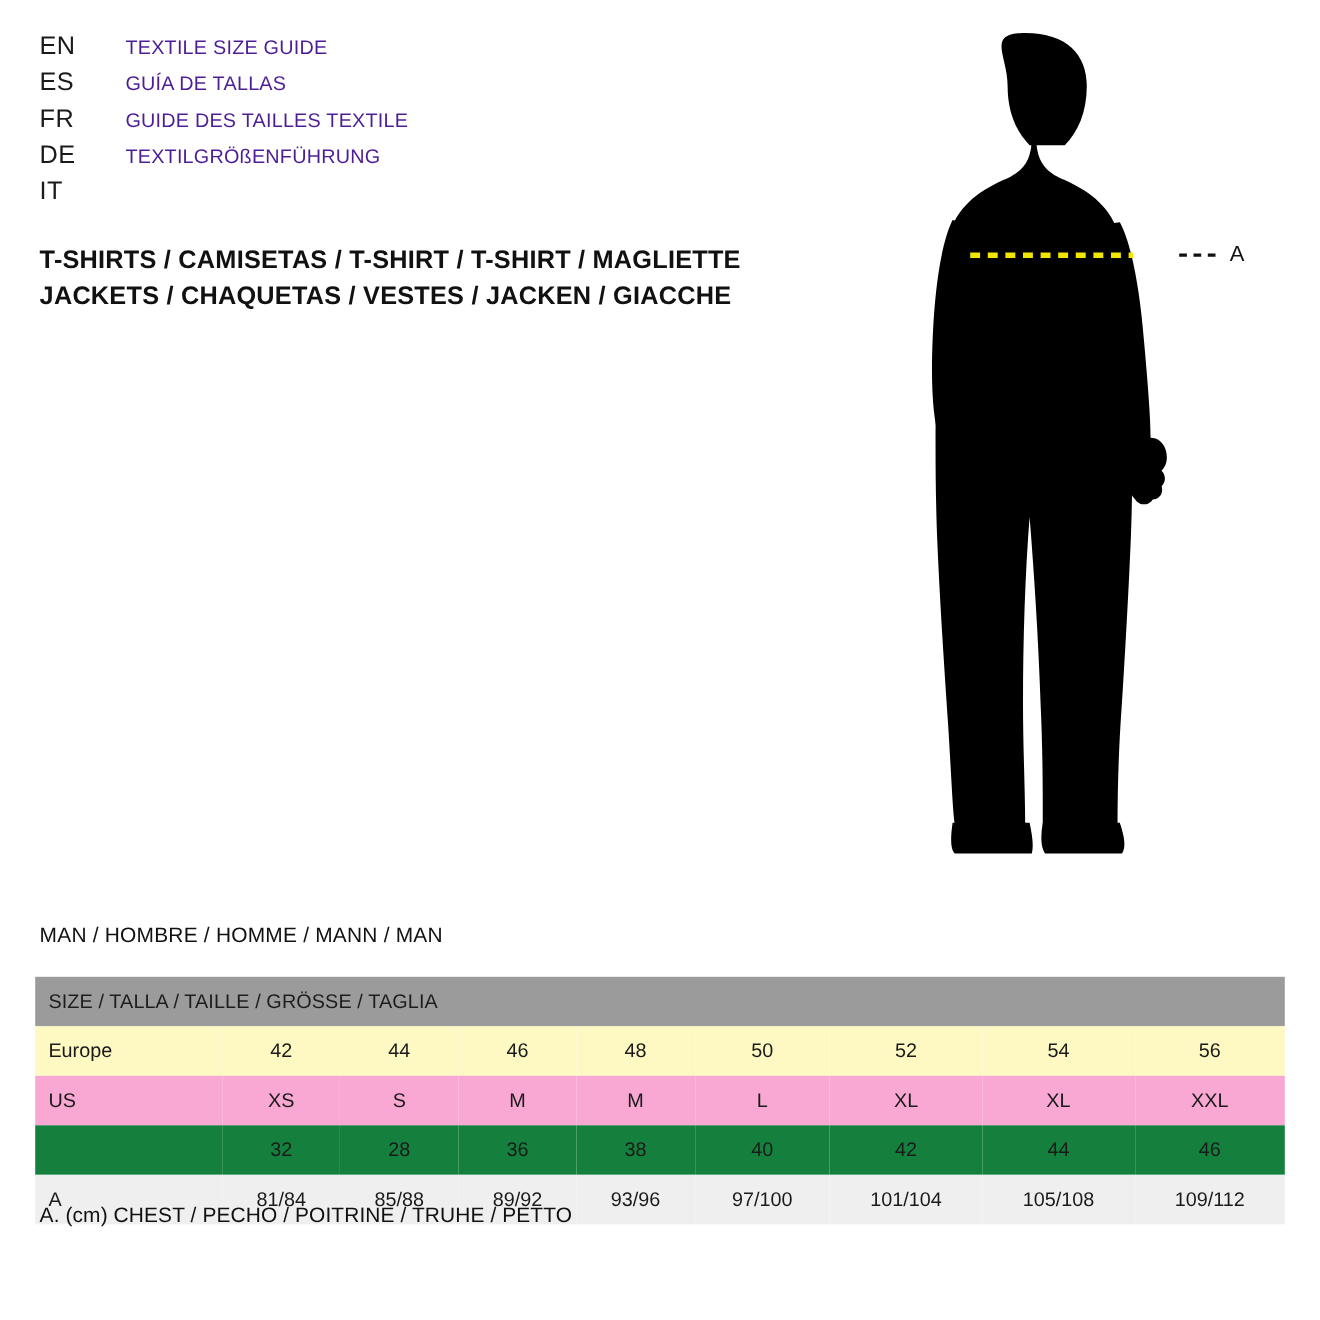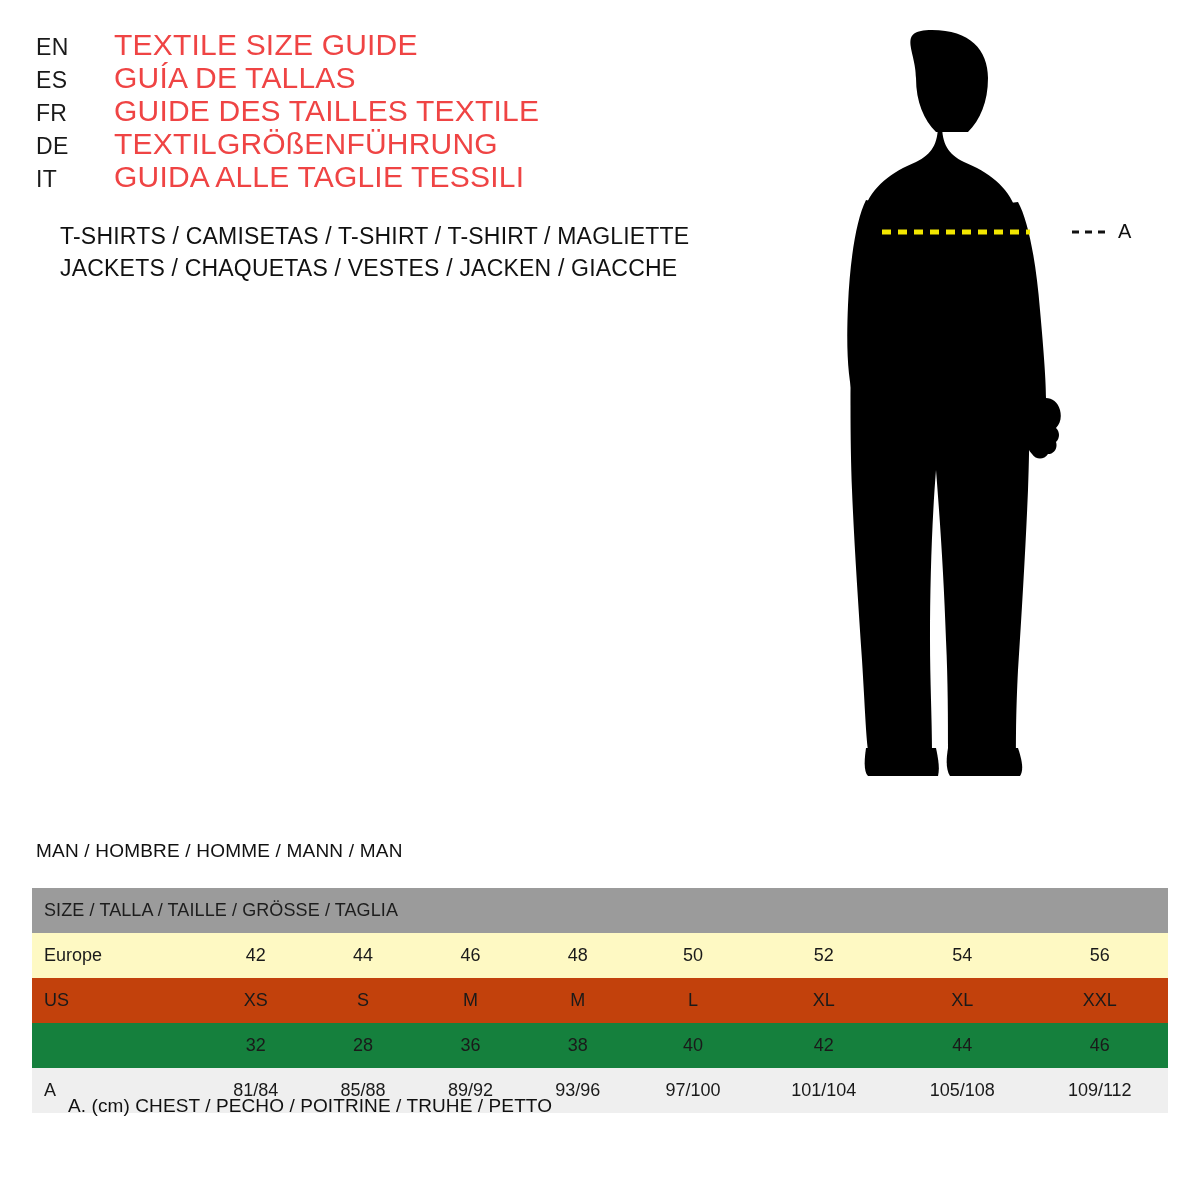--- a/index.html
+++ b/index.html
@@ -28,40 +28,39 @@
     align-items: baseline;
     height: 33px;
   }
   .lang-code {
     width: 78px;
     font-size: 23px;
     letter-spacing: .3px;
     color: #1a1a1a;
   }
   .lang-text {
-    font-size: 30px;
+    font-size: 18px;
     letter-spacing: .2px;
-    color: #ef4444;
+    color: #4c1d95;
     white-space: nowrap;
   }
 
   .garment-block {
     position: absolute;
     left: 36px;
     top: 220px;
     width: 760px;
   }
   .garment-line {
     font-size: 23px;
-    font-weight: normal;
+    font-weight: bold;
     letter-spacing: .2px;
     line-height: 32px;
     white-space: nowrap;
     color: #111;
-    margin-left: 24px;
   }
 
   
   .figure-wrap {
     position: absolute;
     left: 820px;
     top: 20px;
     width: 360px;
     height: 770px;
   }
@@ -93,41 +92,40 @@
     color: #1a1a1a;
   }
   tr.band-head td {
     background: #9b9b9b;
     color: #1d1d1d;
     font-size: 18px;
     letter-spacing: .1px;
   }
   tr.band-light td { background: #fef9c3; }
   tr.band-lighter td { background: #efefef; }
-  tr.band-white td { background: #c2410c; }
+  tr.band-white td { background: #f9a8d4; }
   tr.band-grey td { background: #15803d; }
 
   td.label-cell {
     padding-left: 10px;
     text-align: left;
     white-space: nowrap;
   }
   td.val-cell {
     text-align: center;
     white-space: nowrap;
   }
 
   .footnote {
     position: absolute;
     left: 36px;
     top: 1095px;
     font-size: 19px;
     letter-spacing: .1px;
     color: #111;
-    margin-left: 32px;
   }
 
   
   .ann-a {
     position: absolute;
     font-size: 20px;
     color: #111;
   }
 </style>
 </head>
@@ -147,21 +145,20 @@
     <div class="lang-row">
       <span class="lang-code">FR</span>
       <span class="lang-text">GUIDE DES TAILLES TEXTILE</span>
     </div>
     <div class="lang-row">
       <span class="lang-code">DE</span>
       <span class="lang-text">TEXTILGRÖßENFÜHRUNG</span>
     </div>
     <div class="lang-row">
       <span class="lang-code">IT</span>
-      <span class="lang-text">GUIDA ALLE TAGLIE TESSILI</span>
     </div>
   </div>
 
   <div class="garment-block">
     <div class="garment-line">T-SHIRTS / CAMISETAS / T-SHIRT / T-SHIRT / MAGLIETTE</div>
     <div class="garment-line">JACKETS / CHAQUETAS / VESTES / JACKEN / GIACCHE</div>
   </div>
 
   <div class="figure-wrap">
     <svg width="360" height="770" viewBox="0 0 360 770">

